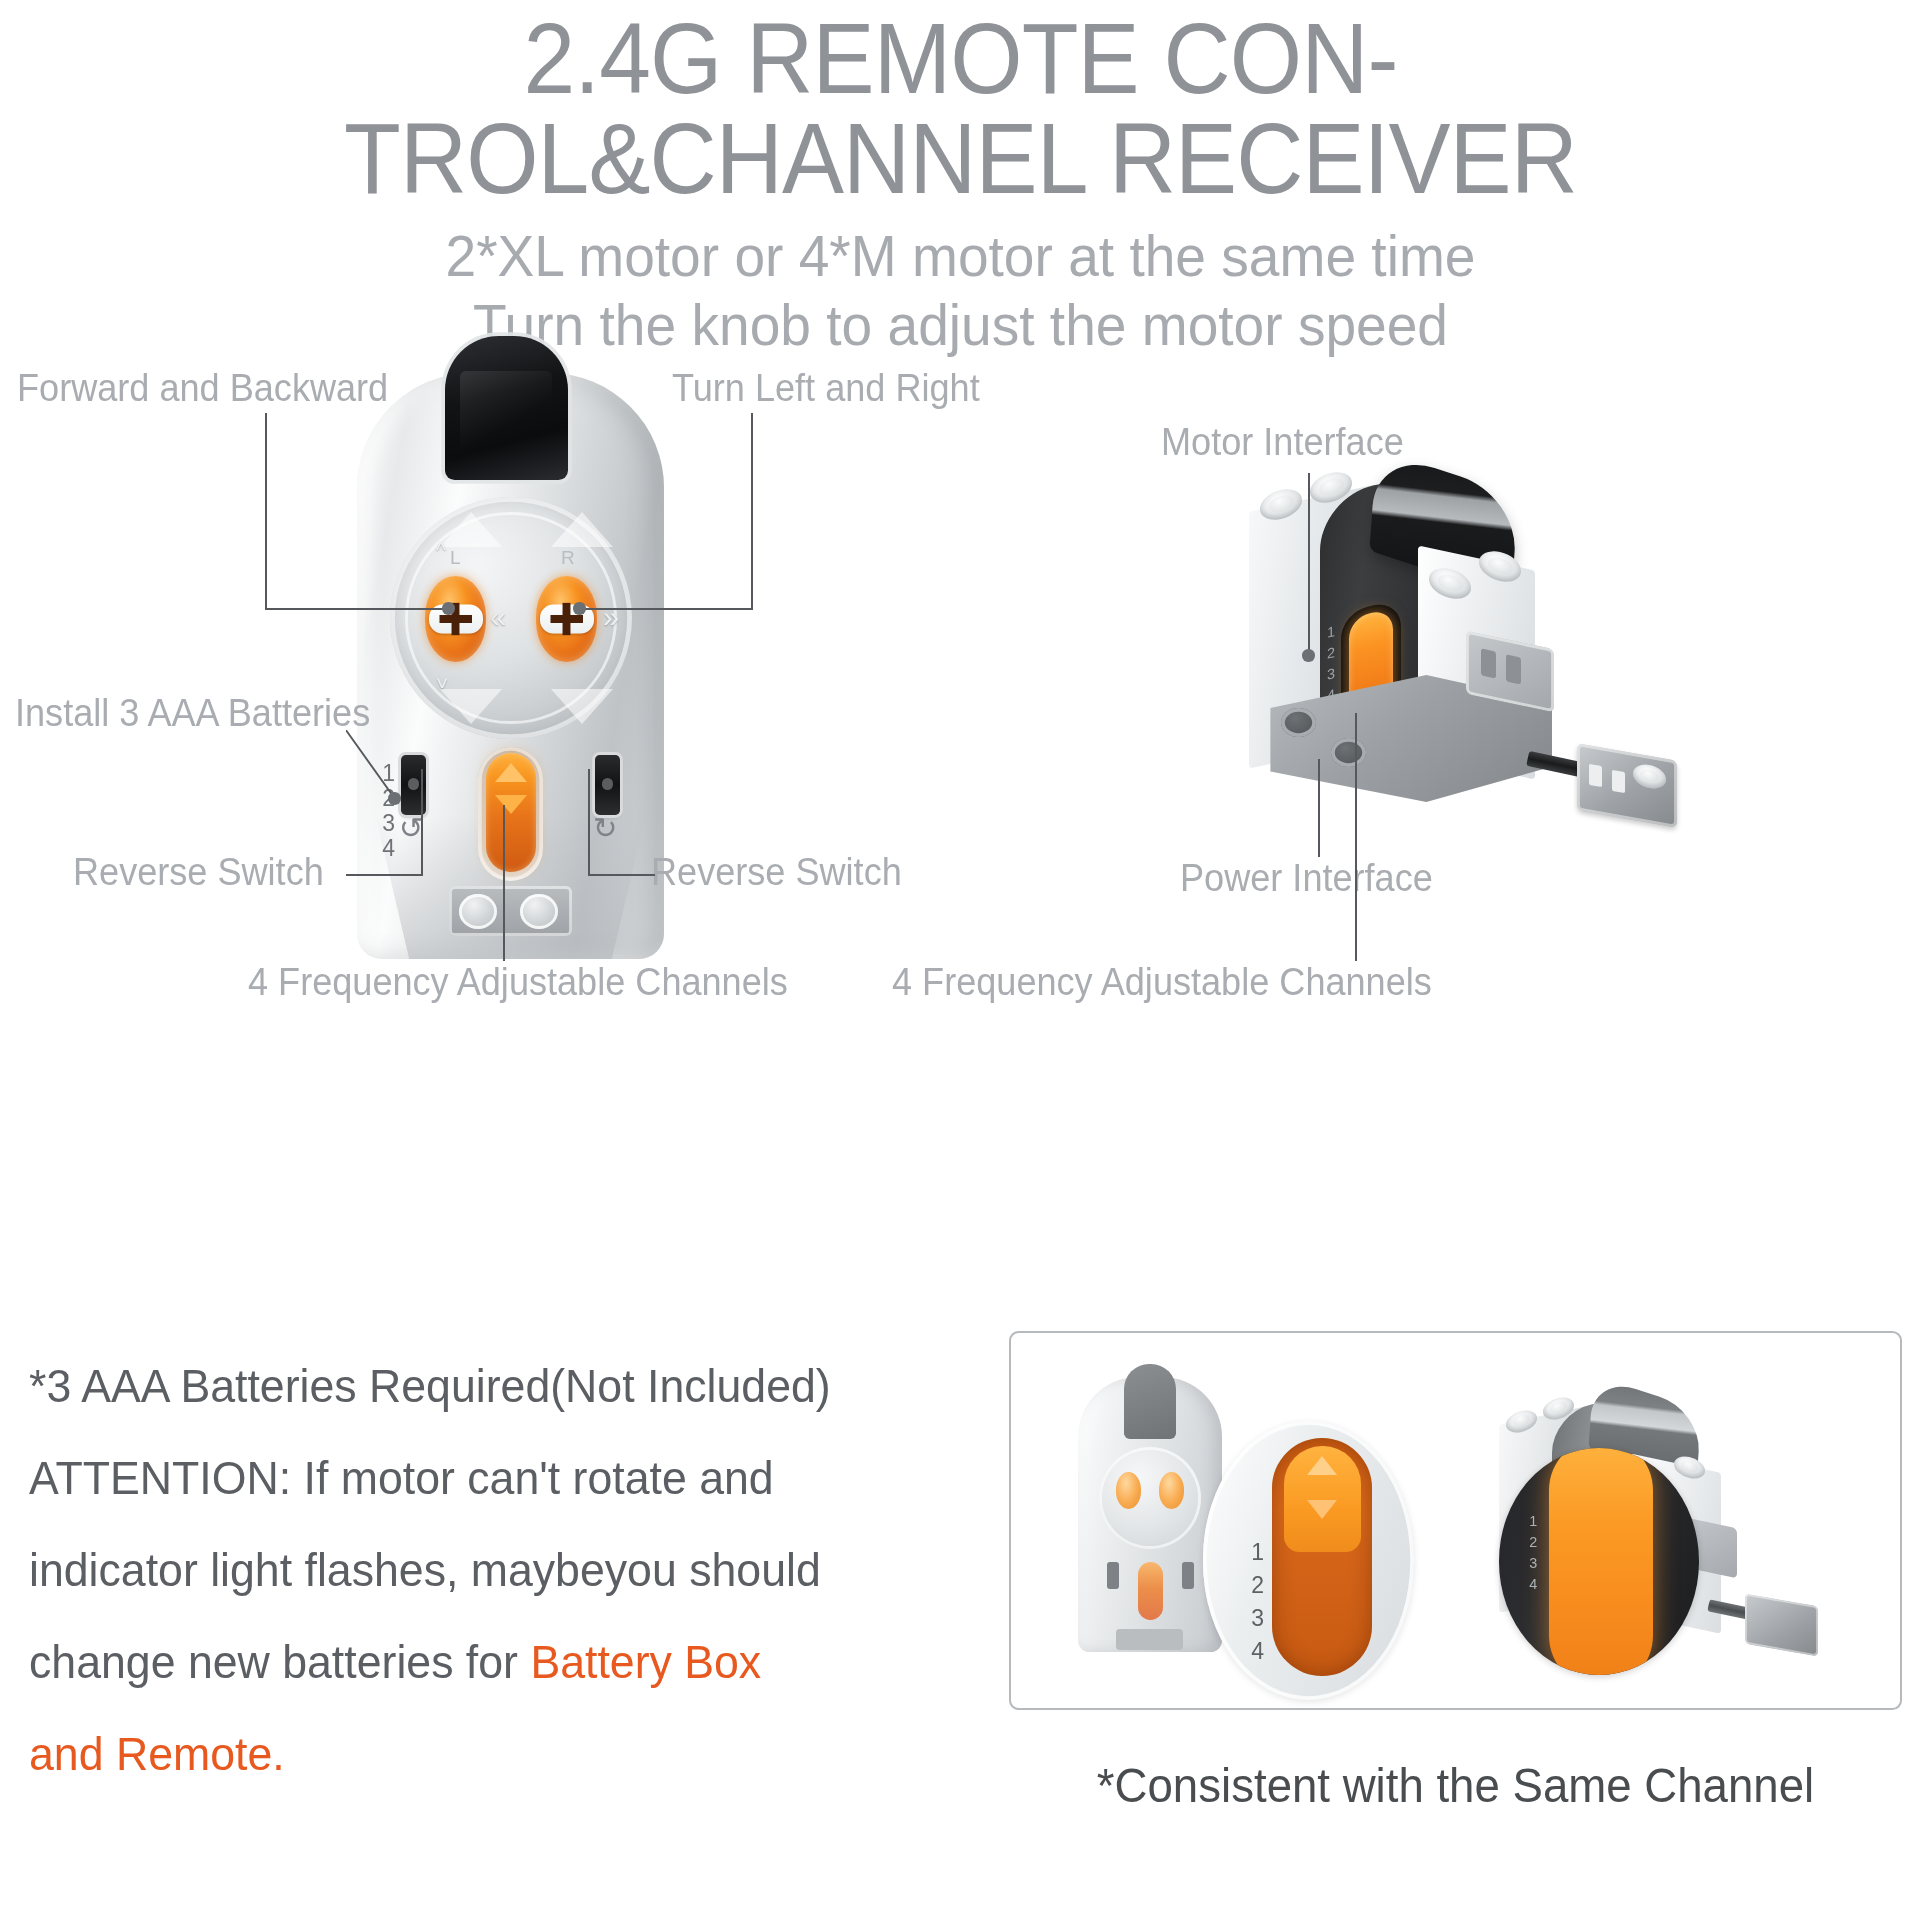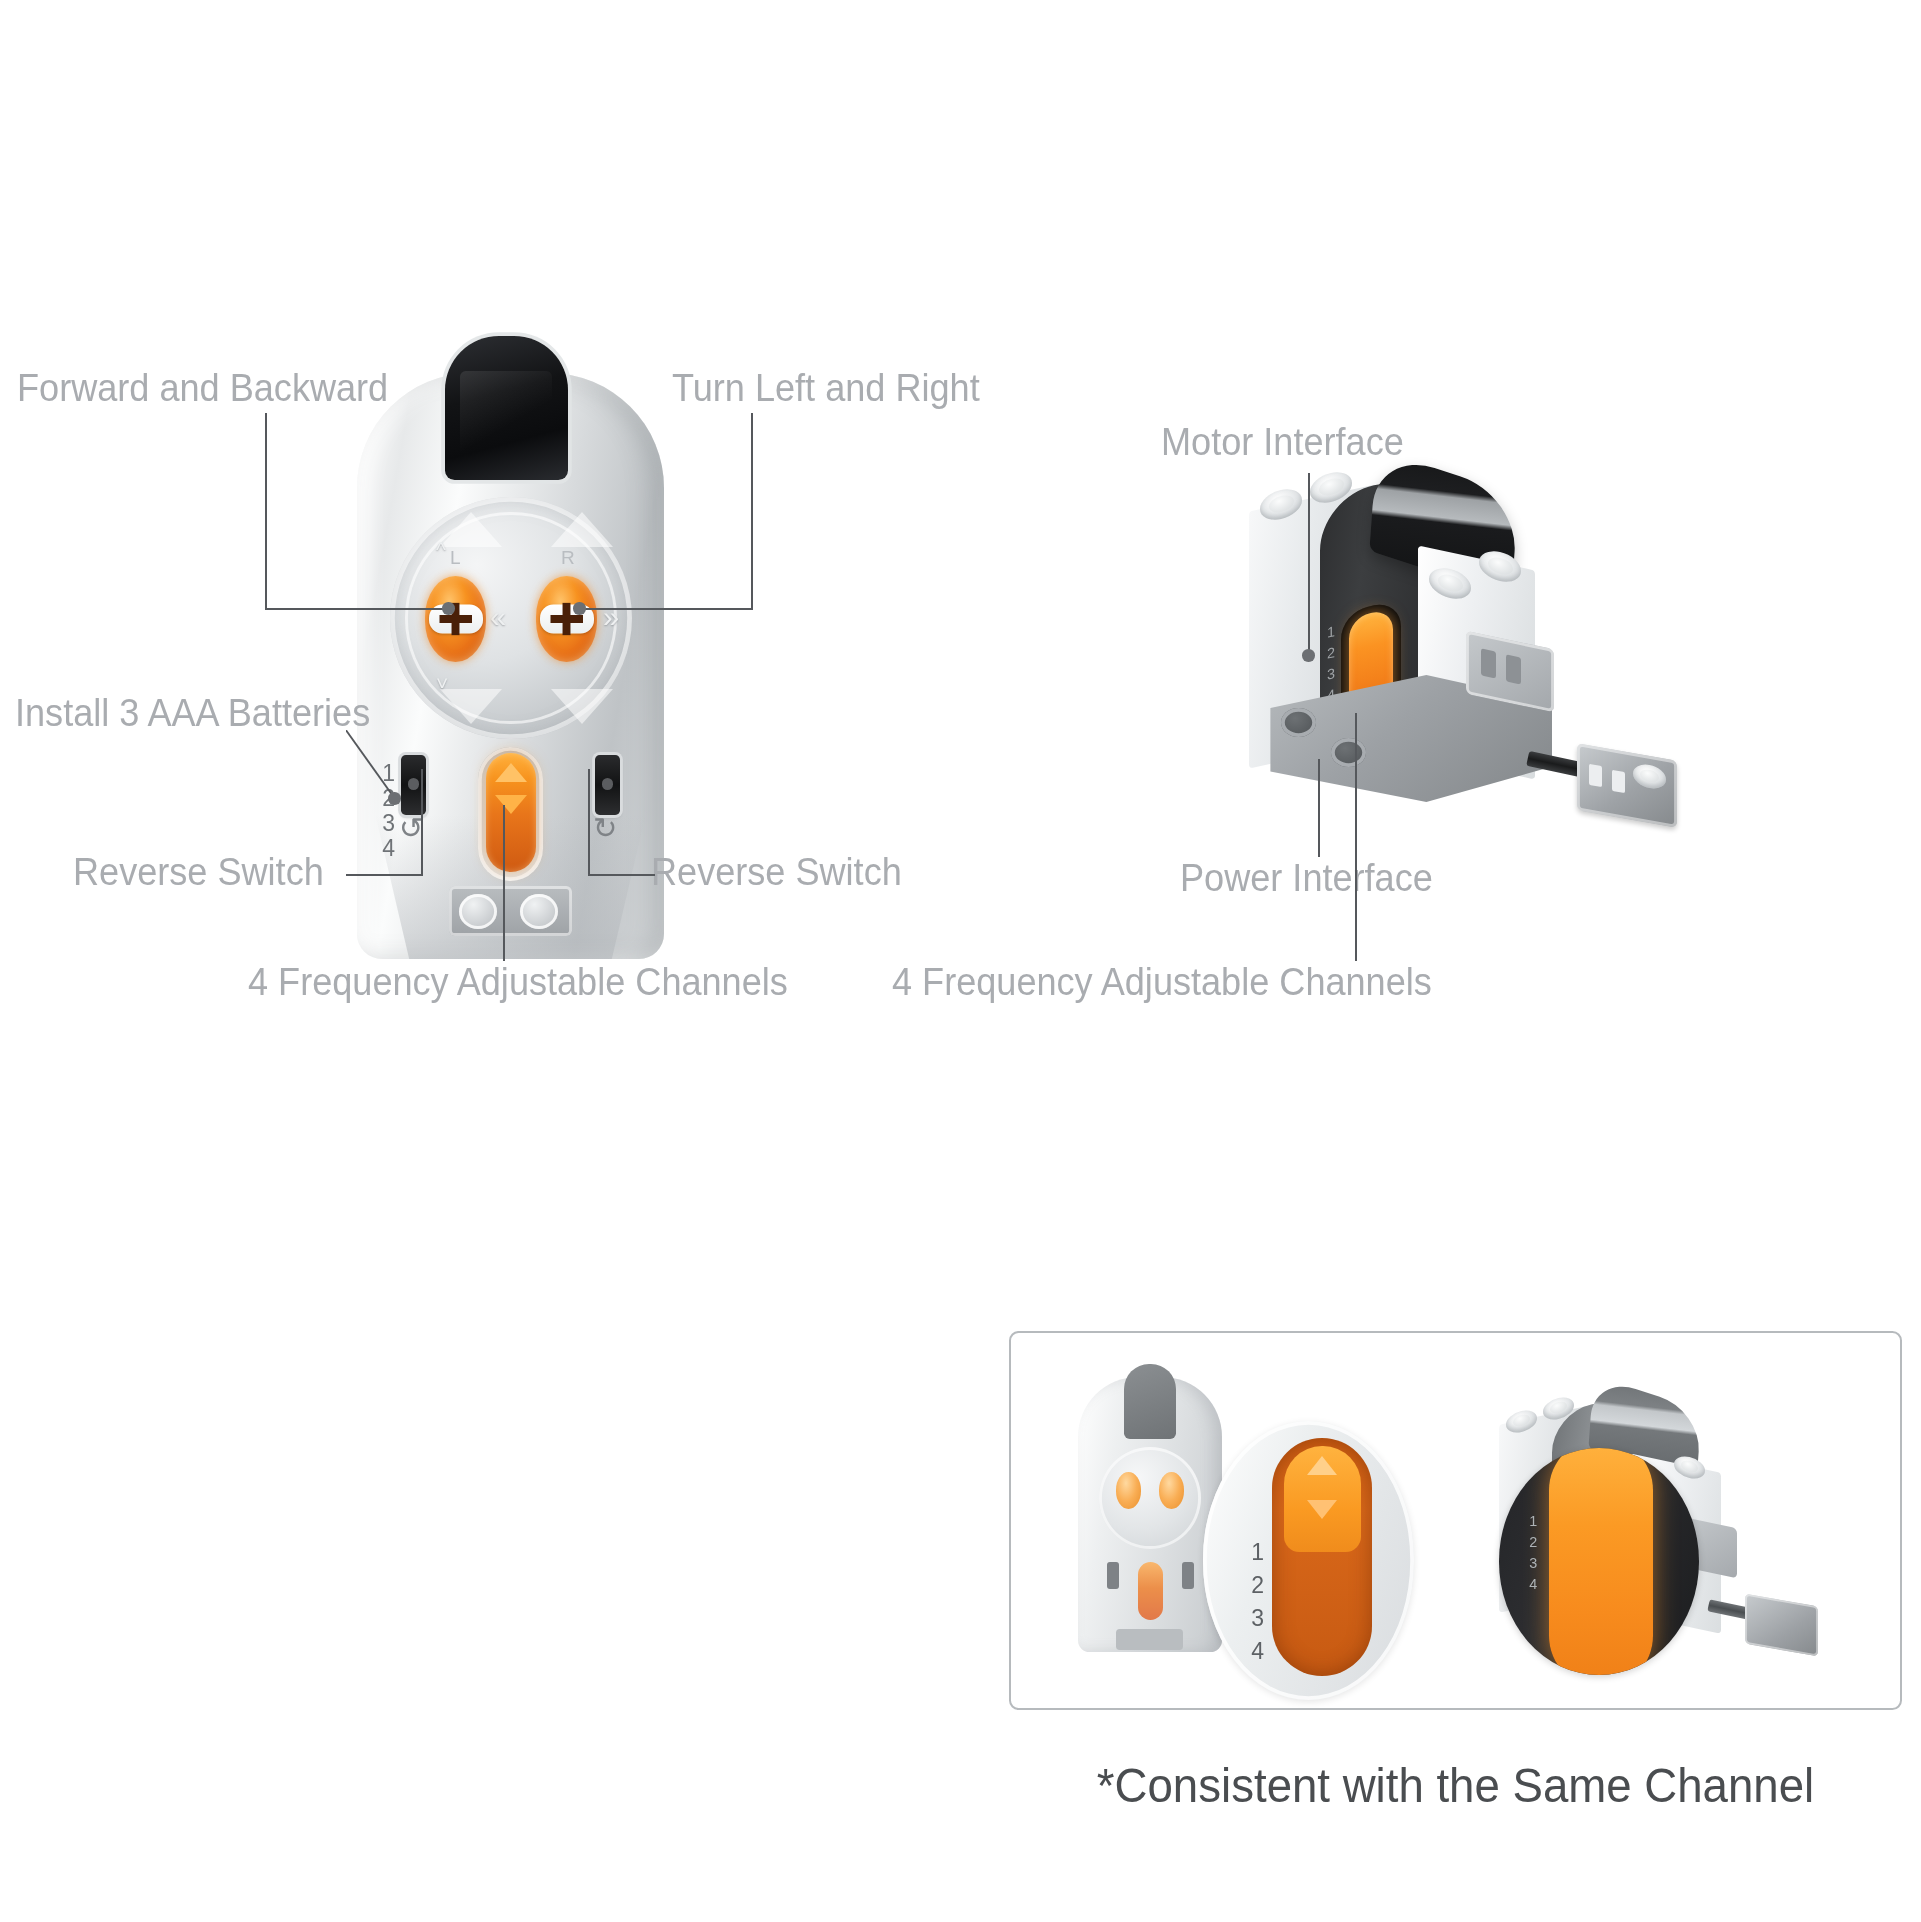--- a/index.html
+++ b/index.html
@@ -165,20 +165,26 @@
     font-size:47px; line-height:92px; color:#5b5e62; white-space:nowrap;
     transform:scaleX(.95); transform-origin:left center;
   }
   .attn .hl{ color:#e8591f; }
 </style>
 </head>
 <body>
 
 <div id="page">
 
+  <div class="title-block">
+    <div class="title-line">2.4G REMOTE CON-</div>
+    <div class="title-line">TROL&amp;CHANNEL RECEIVER</div>
+    <div class="subtitle-line" style="margin-top:13.4px;">2*XL motor or 4*M motor at the same time</div>
+    <div class="subtitle-line">Turn the knob to adjust the motor speed</div>
+  </div>
 
   <div class="remote-wrap">
 
     <div class="remote-body"></div>
     <div class="remote-screen">
         <i></i>
       </div>
 
     <div class="pad">
 
@@ -352,20 +358,27 @@
   <div class="callout" style="left:1161px;top:421px;">Motor Interface</div>
   <div class="lead lead-v" style="left:1308px;top:473px;height:183px;"></div>
   <div class="dot" style="left:1302px;top:649px;"></div>
 
   <div class="callout" style="left:1180px;top:857px;">Power Interface</div>
   <div class="lead lead-v" style="left:1318px;top:759px;height:98px;"></div>
 
   <div class="callout" style="left:892px;top:961px;">4 Frequency Adjustable Channels</div>
   <div class="lead lead-v" style="left:1355px;top:713px;height:248px;"></div>
 
+  <div class="attn">
+    <p>*3 AAA Batteries Required(Not Included)</p>
+    <p>ATTENTION: If motor can't rotate and</p>
+    <p>indicator light flashes, maybeyou should</p>
+    <p><span>change new batteries for </span><span class="hl">Battery Box</span></p>
+    <p><span class="hl">and Remote.</span></p>
+  </div>
 
   <div class="inset">
 
     <div style="position:absolute;left:67px;top:31px;width:144px;height:288px;">
       <div style="position:absolute;left:0;top:13.4px;width:144px;height:275px;
         background:linear-gradient(100deg,#ffffff 0%,#eef0f1 25%,#dcdfe1 60%,#c6cacd 100%);
         border-radius:60px 60px 11.5px 11.5px;
         box-shadow: inset -7.7px 0 13.4px rgba(140,145,150,.28);"></div>
       <div style="position:absolute;left:46px;top:0;width:52px;height:75px;
         background:linear-gradient(160deg,#8b8f92,#6f7376);border-radius:25px 25px 5.8px 5.8px;"></div>

